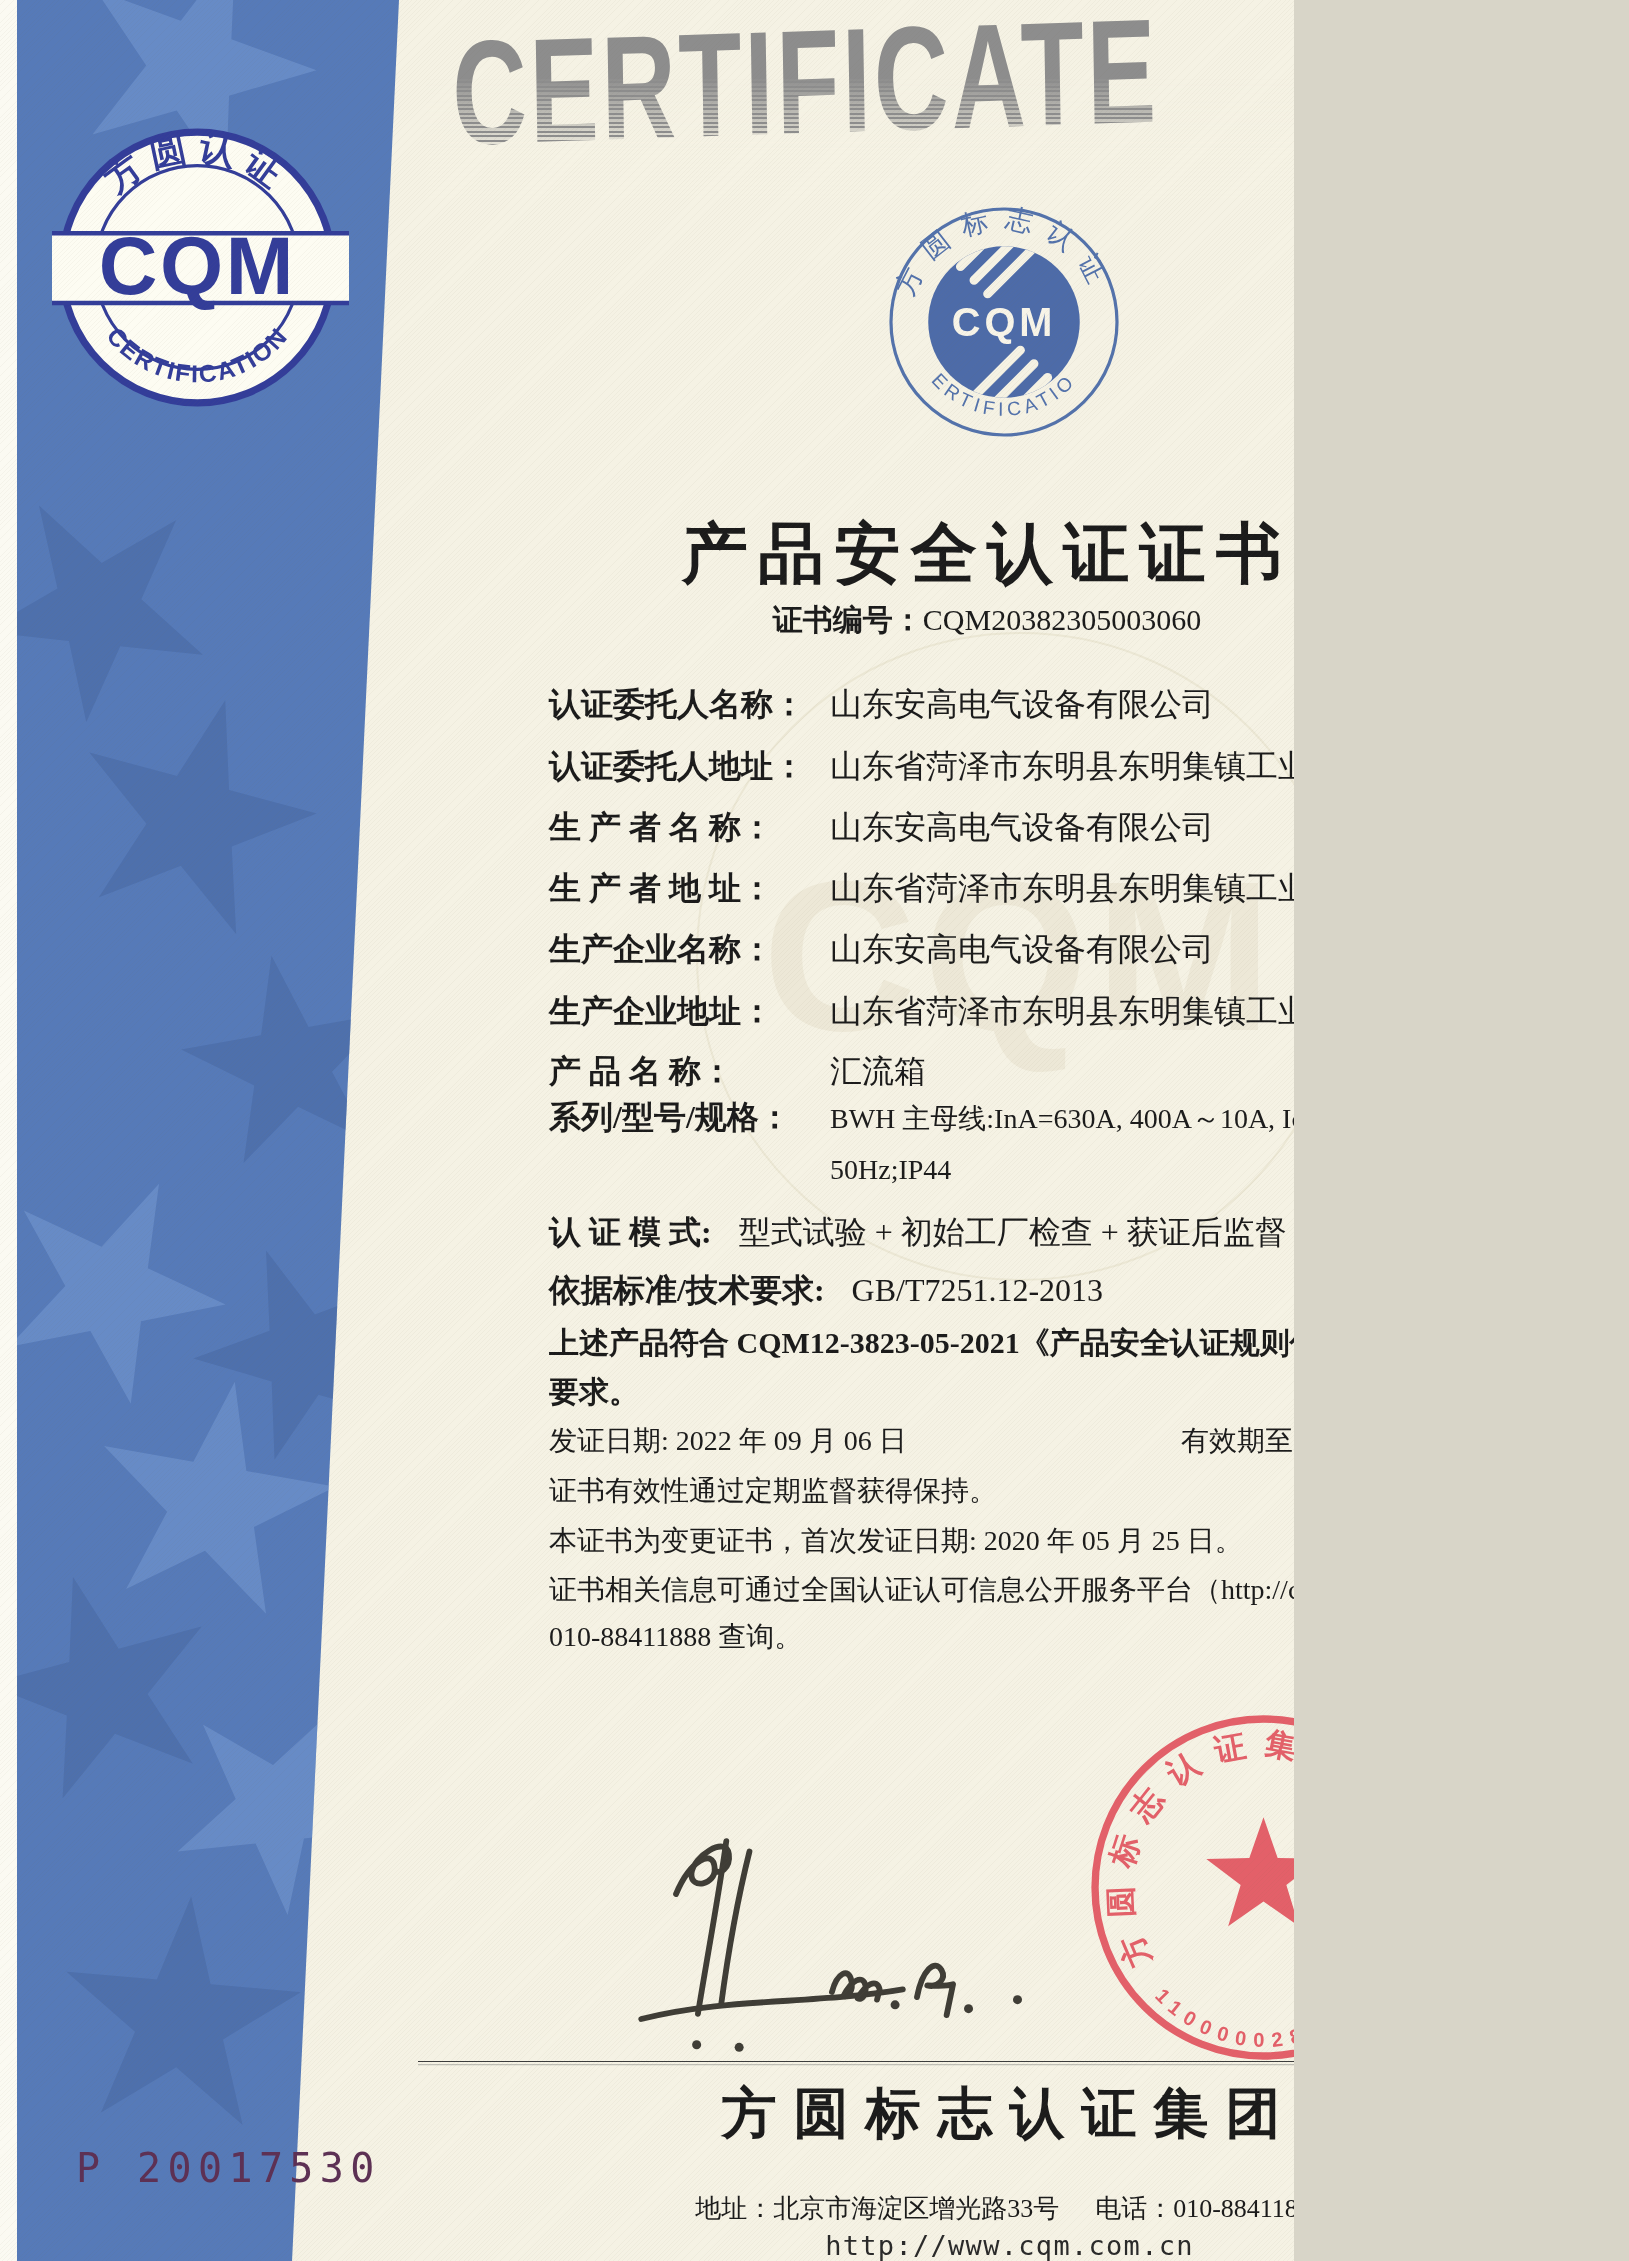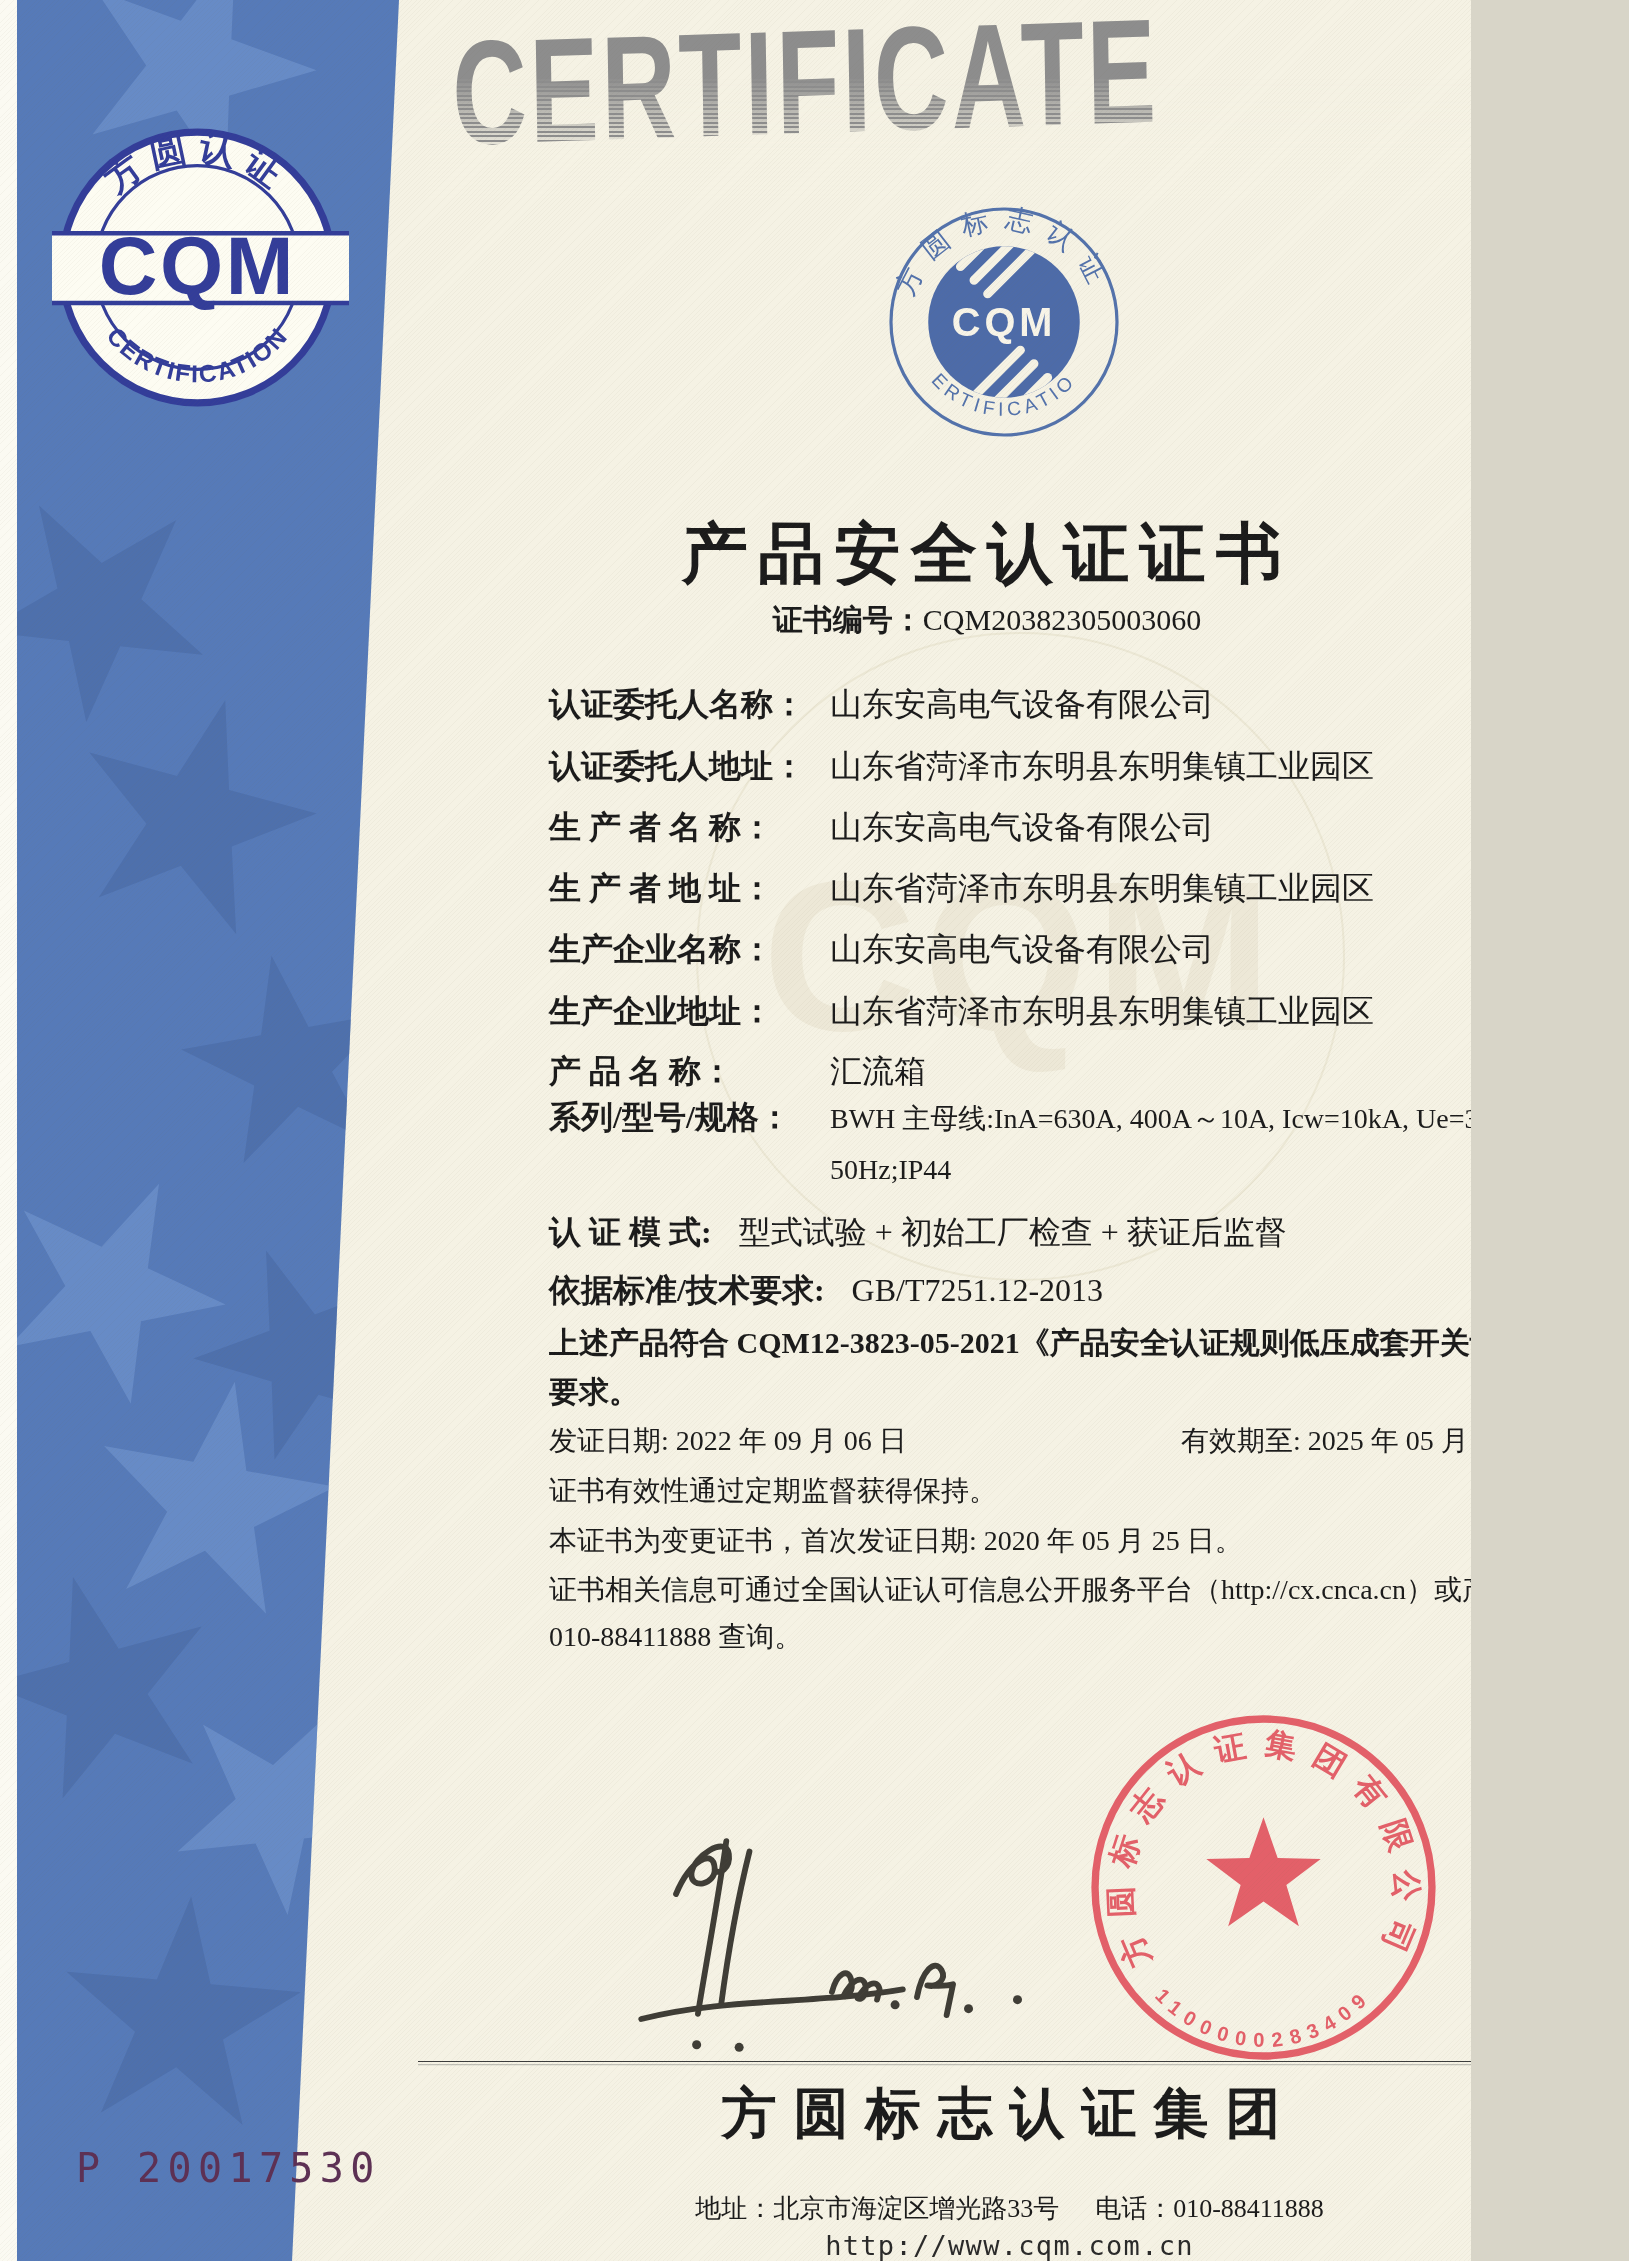--- a/index.html
+++ b/index.html
@@ -1,17 +1,17 @@
 <!DOCTYPE html>
 <html style="font-size:10.3px"><head>
 <meta charset="utf-8">
 <style>
   html,body{margin:0;padding:0;background:#d8d5c8;}
   .page{
-    position:relative; width:1471px; height:2261px; overflow:hidden;
+    position:relative; width:1294px; height:2261px; overflow:hidden;
     background:#f5f2e4;
     font-family:"Liberation Serif","DejaVu Serif",serif;
     color:#1b1b1b;
   }
   .page::before{ 
     content:""; position:absolute; inset:0; z-index:40; pointer-events:none;
     background:repeating-linear-gradient(135deg, rgba(120,110,80,0.05) 0 0.6px, rgba(0,0,0,0) 0.6px 3.2px);
   }
   .left-margin{position:absolute;left:0;top:0;width:17px;height:100%;background:#fbfaf2;}
   .sidebar{

